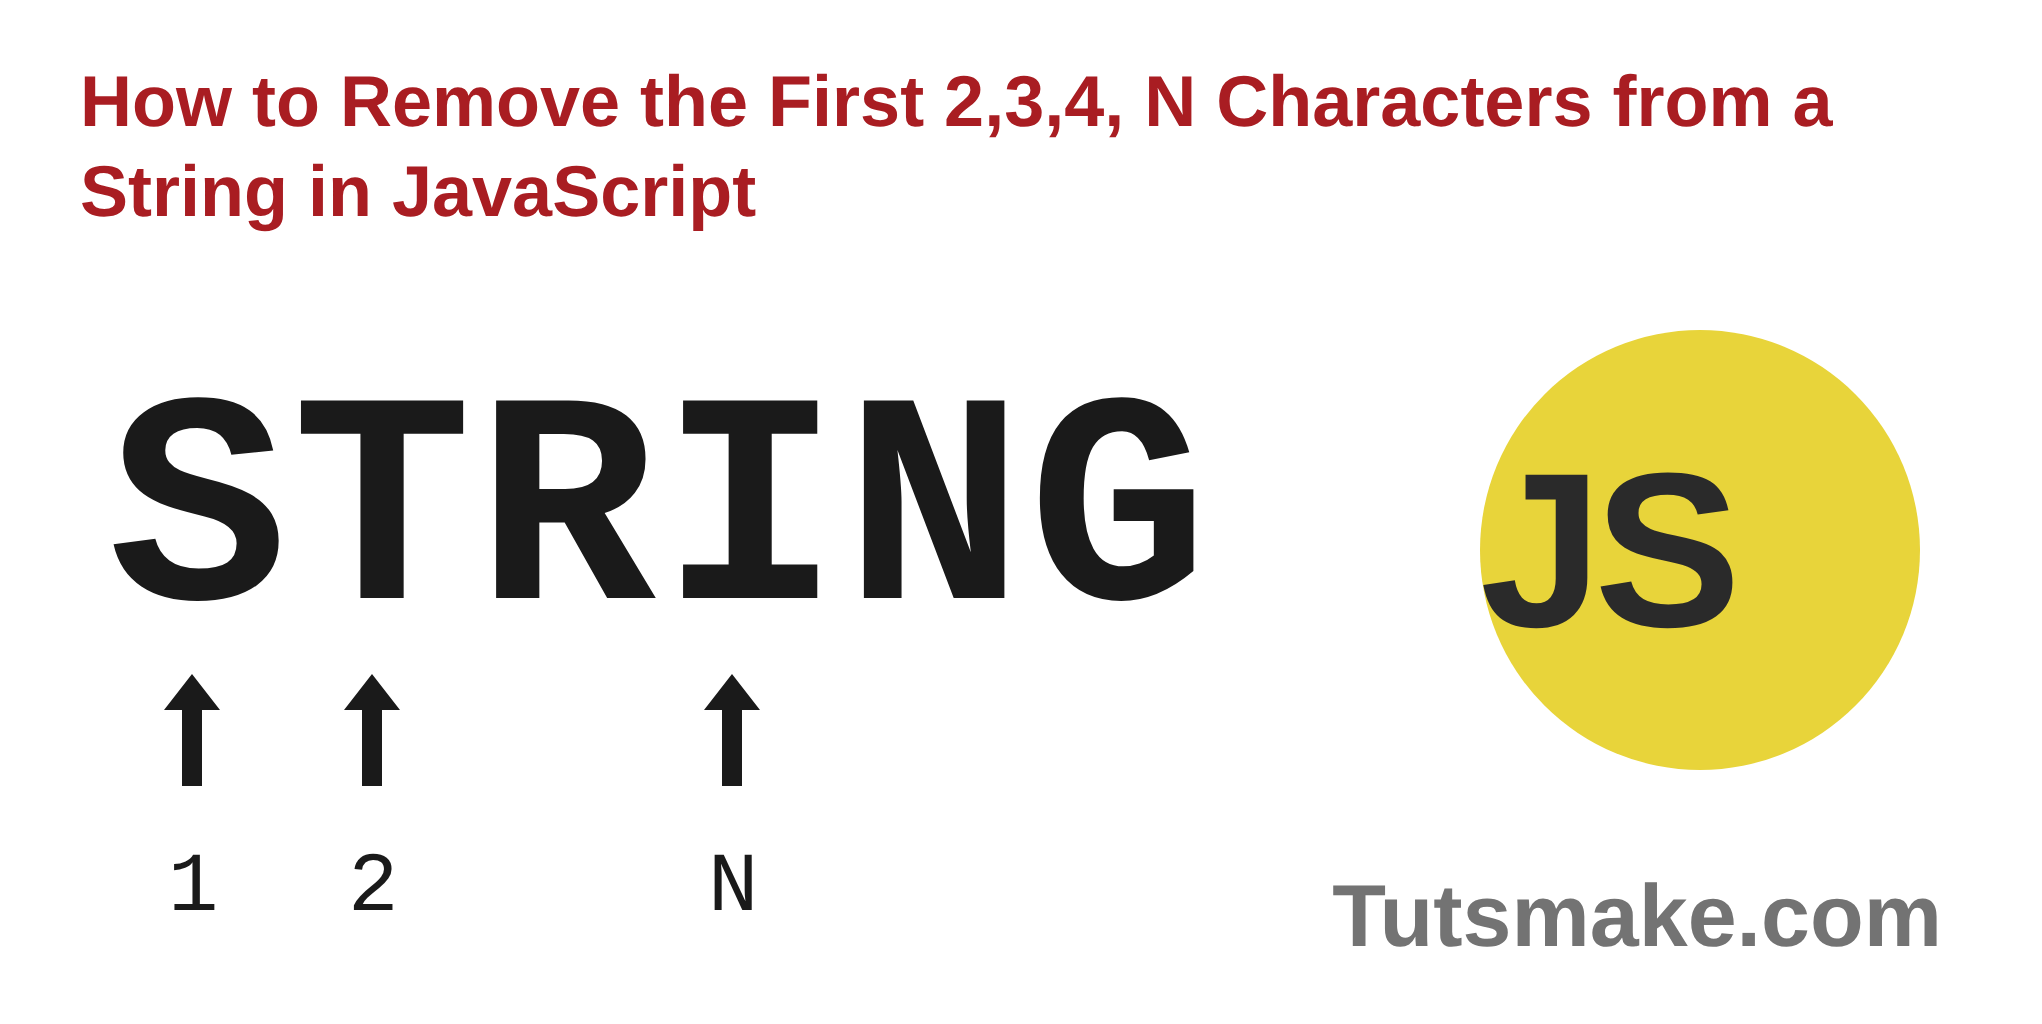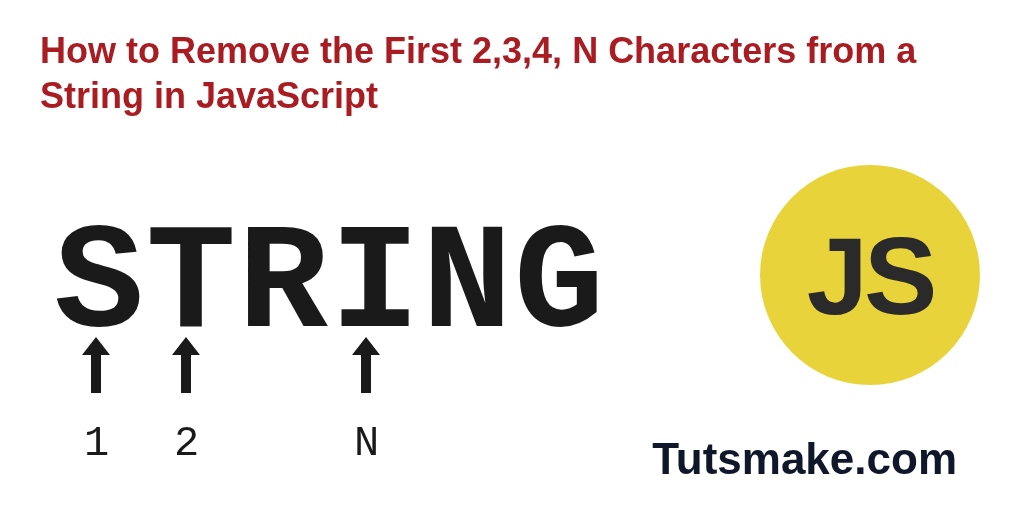--- a/index.html
+++ b/index.html
@@ -27,21 +27,20 @@
     }
     .string-word {
       position: absolute;
       top: 175px;
       left: 54px;
       font-family: "Courier New", Courier, monospace;
       font-size: 150px;
       font-weight: bold;
       color: #1a1a1a;
       letter-spacing: 2px;
-      margin-top: 26px;
     }
     .arrow {
       position: absolute;
       width: 40px;
       height: 60px;
     }
     .arrow svg {
       width: 100%;
       height: 100%;
     }
@@ -69,43 +68,43 @@
     }
     .label-2 {
       left: 174px;
     }
     .label-n {
       left: 354px;
     }
     .js-badge {
       position: absolute;
       top: 165px;
-      left: 760px;
+      left: 740px;
       width: 220px;
       height: 220px;
       background: #e8d43a;
       border-radius: 50%;
       display: flex;
       align-items: center;
-      justify-content: center;
+      justify-content: flex-start;
     }
     .js-text {
       font-family: Arial, Helvetica, sans-serif;
       font-size: 110px;
       font-weight: bold;
       color: #2a2a2a;
       letter-spacing: -4px;
     }
     .brand {
       position: absolute;
       bottom: 28px;
-      right: 64px;
+      right: 50px;
       font-size: 44px;
       font-weight: bold;
-      color: #0f172a;
+      color: #737373;
     }
   </style>
 </head>
 <body>
 
 <div class="title">How to Remove the First 2,3,4, N Characters from a String in JavaScript</div>
 
 <div class="string-word">STRING</div>
 
 <div class="arrow arrow-1">

